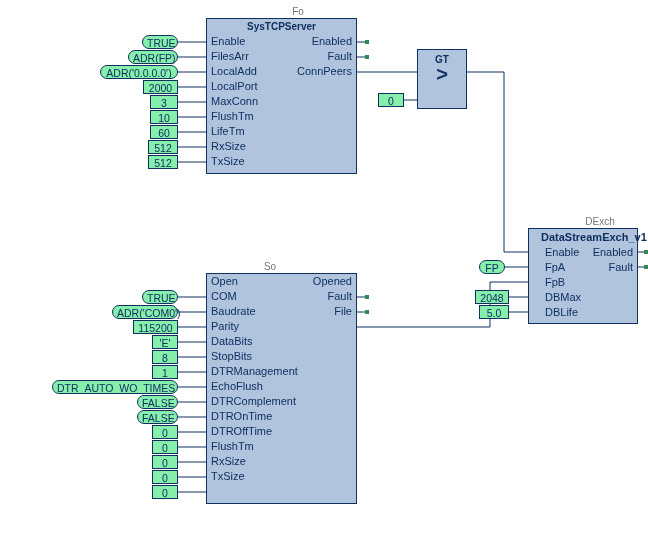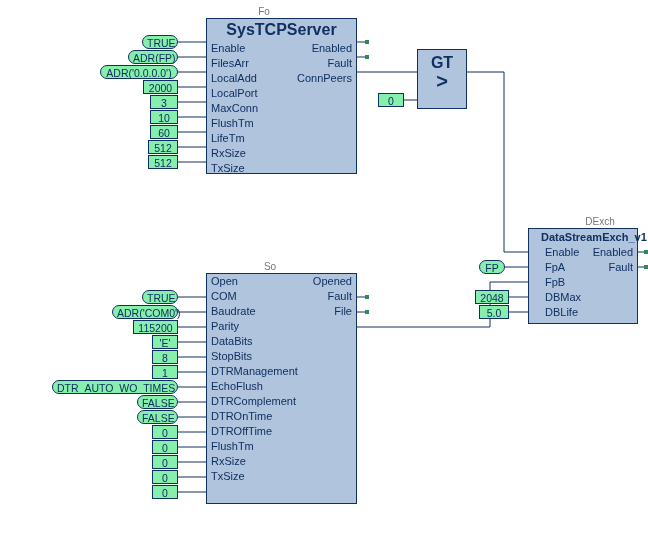--- a/index.html
+++ b/index.html
@@ -19,21 +19,21 @@
     position: absolute;
     background: #b0c4de;
     border: 1px solid #103060;
     box-sizing: border-box;
   }
   .block-title {
     text-align: center;
     font-weight: bold;
     color: #103060;
     padding: 2px 0;
-    font-size: 16px;
+    font-size: 10px;
     white-space: nowrap;
   }
   .io-row {
     position: relative;
     height: 15px;
     line-height: 15px;
     text-decoration: underline;
   }
   .io-left {
     position: absolute;
@@ -135,21 +135,21 @@
   <g fill="#2e8b57">
     <rect x="365" y="40" width="4" height="4"></rect>
     <rect x="365" y="55" width="4" height="4"></rect>
     <rect x="365" y="295" width="4" height="4"></rect>
     <rect x="365" y="310" width="4" height="4"></rect>
     <rect x="644" y="250" width="4" height="4"></rect>
     <rect x="644" y="265" width="4" height="4"></rect>
   </g>
 </svg>
 
-<div class="inst-label" style="left:194px; top:6px;text-align:center;">Fo</div>
+<div class="inst-label" style="left:228px; top:6px;text-align:center;">Fo</div>
 <div class="block" style="left:206px; top:18px; width:151px; height:156px;">
   <div class="block-title">SysTCPServer</div>
   <div class="io-row">
       <span class="io-left">Enable</span>
                        <span class="io-right">Enabled</span>
     </div>
   <div class="io-row">
       <span class="io-left">FilesArr</span>
                        <span class="io-right">Fault</span>
     </div>

